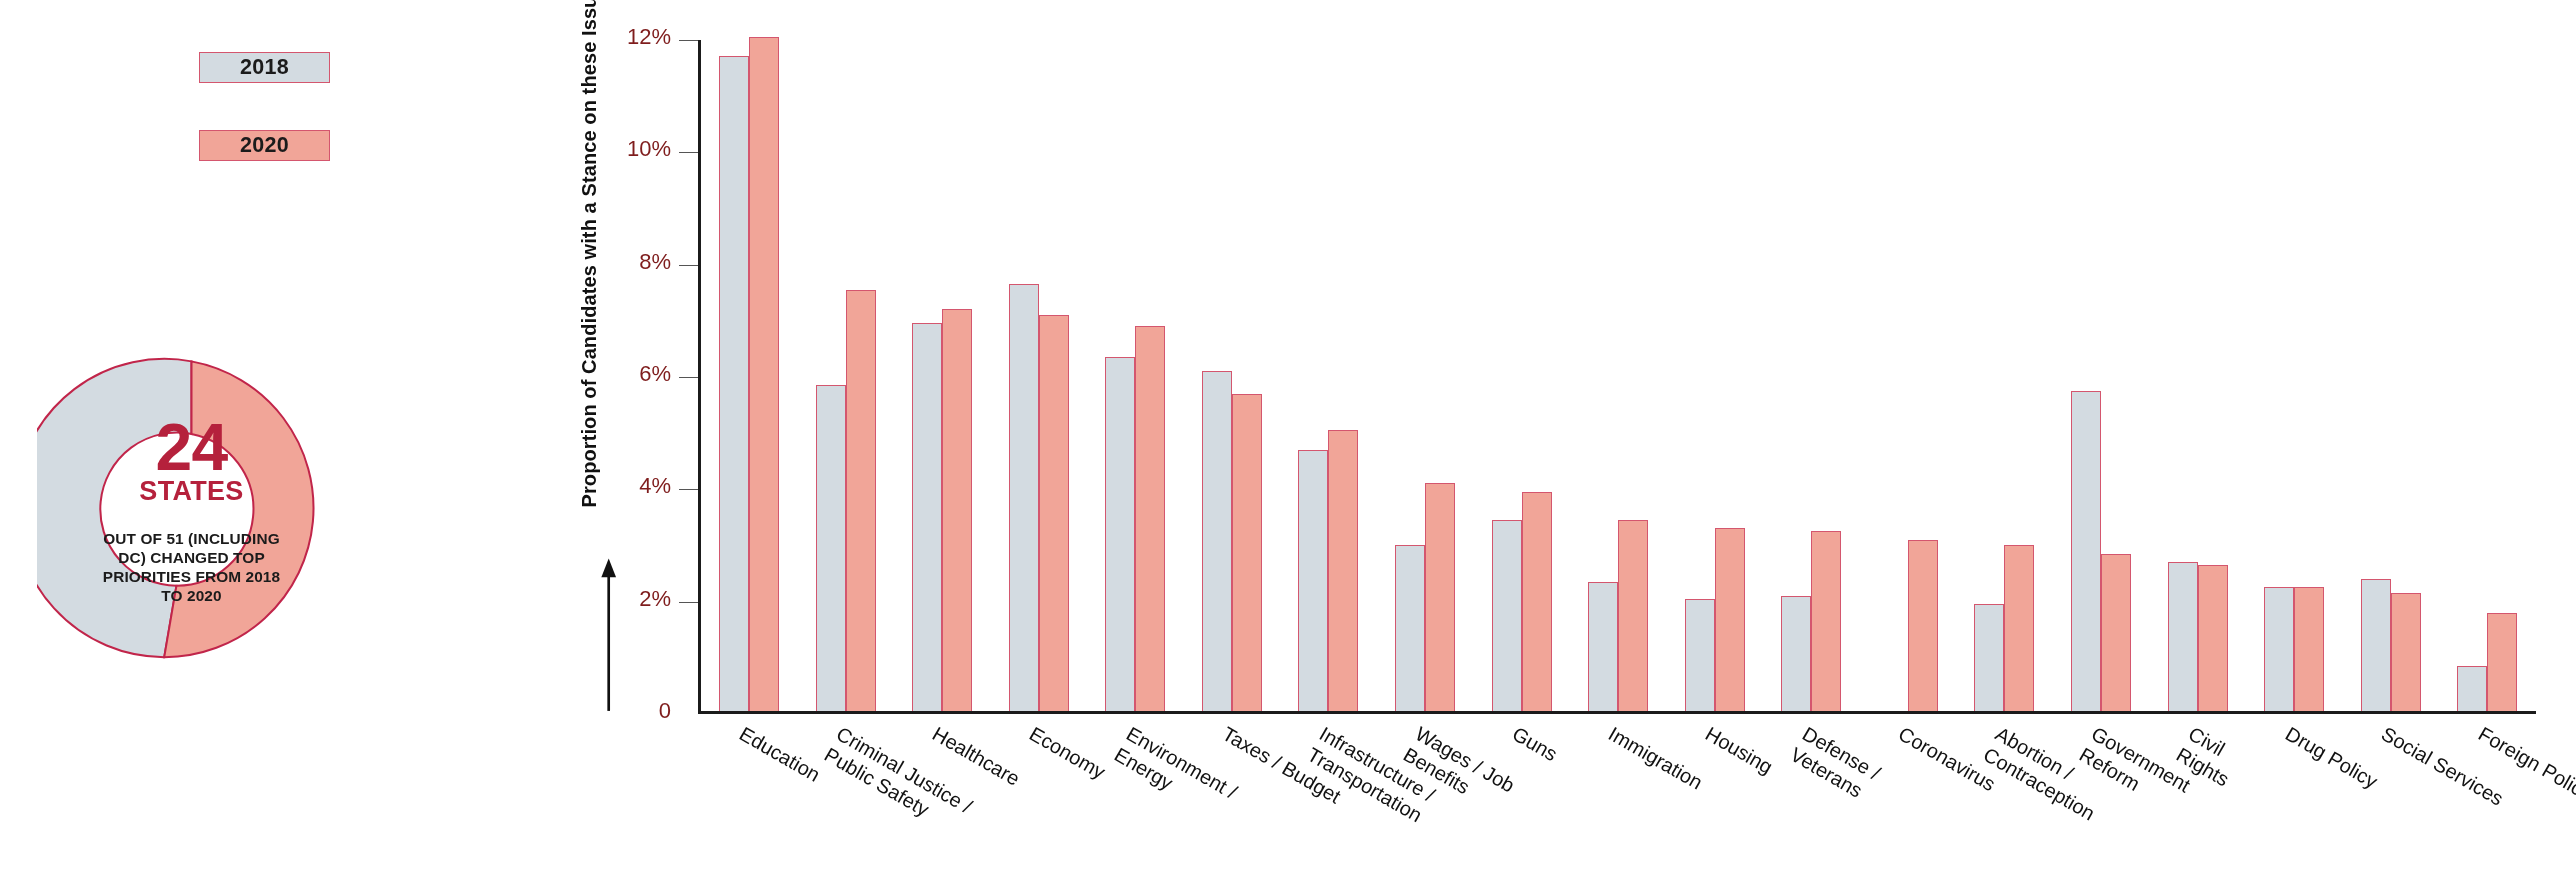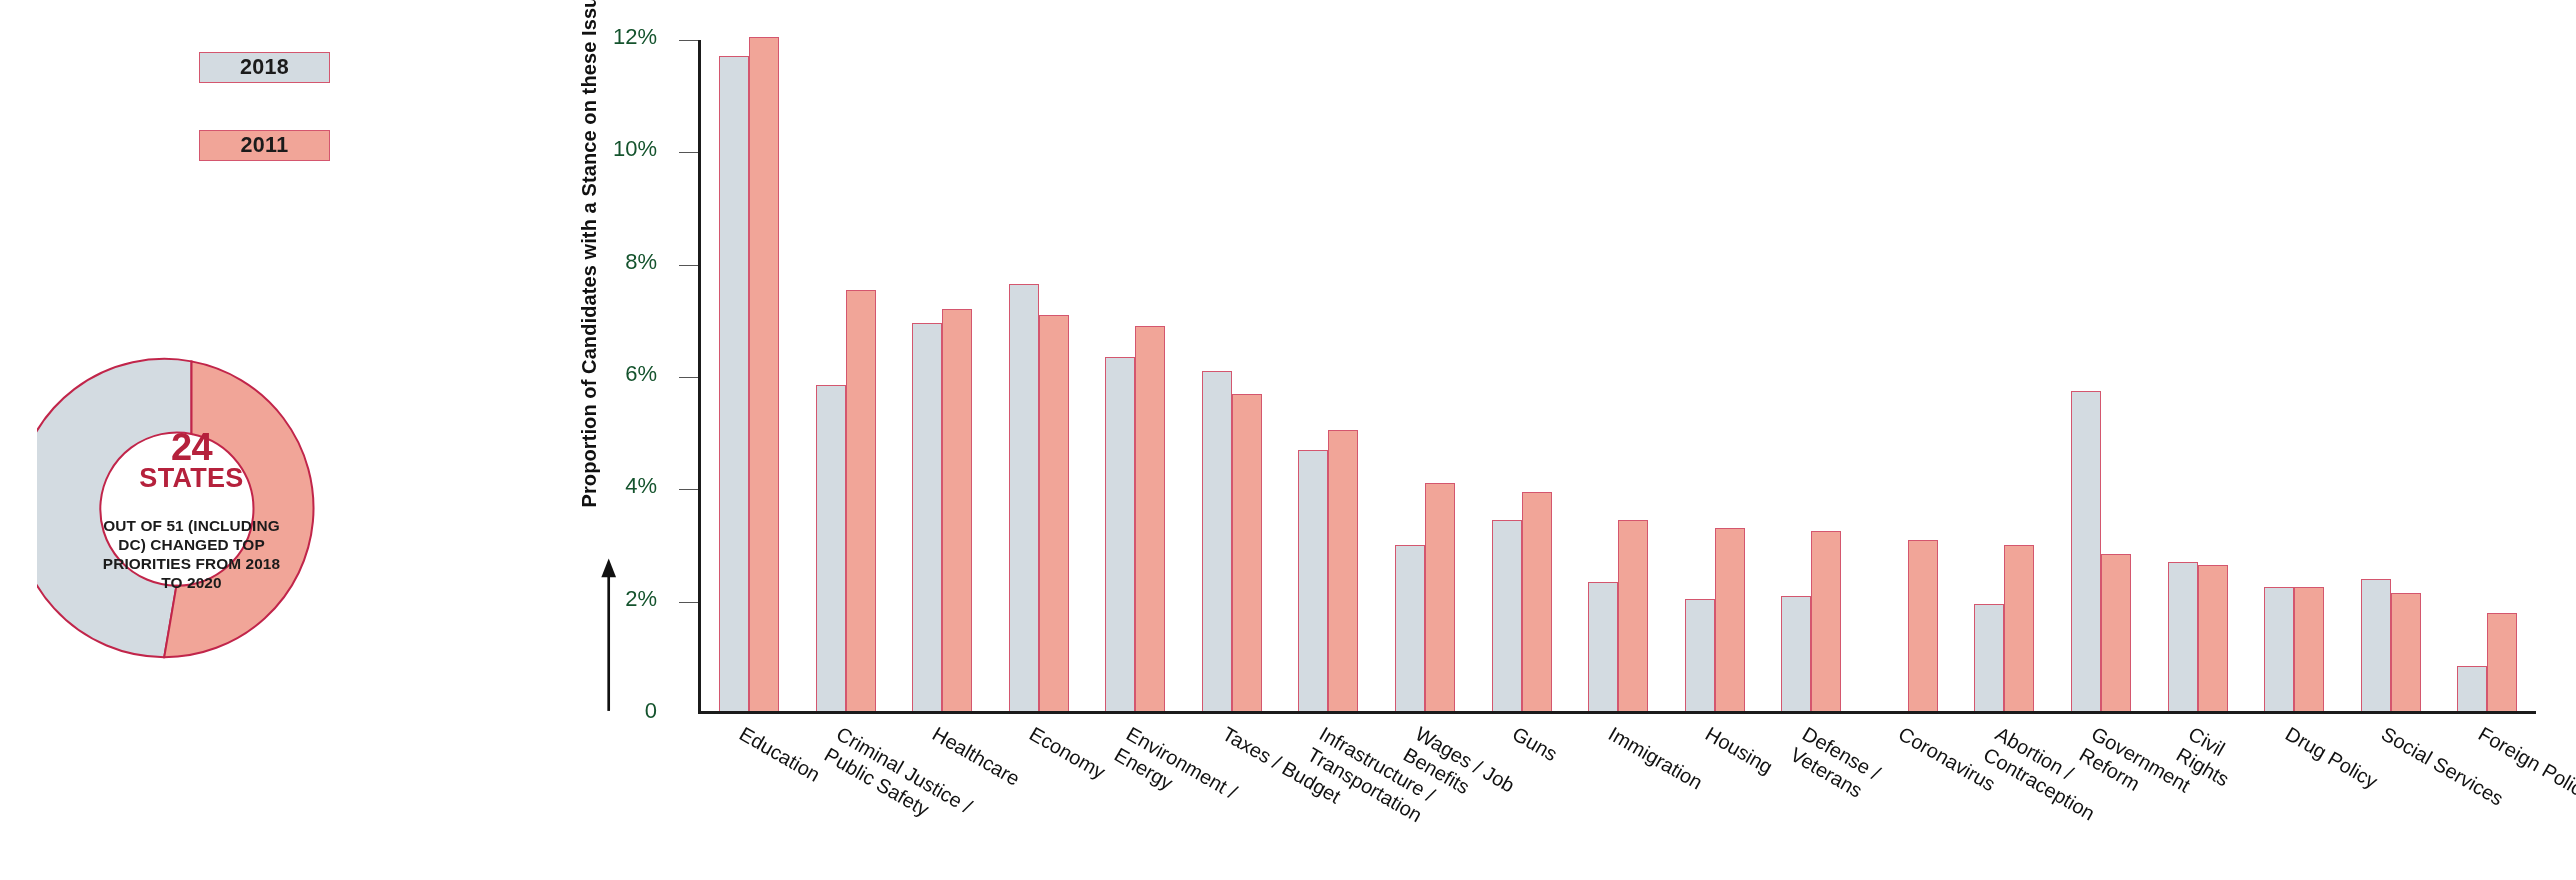--- a/index.html
+++ b/index.html
@@ -61,21 +61,21 @@
   #donut-center {
     position: absolute;
     left: 50%;
     top: 50%;
     transform: translate(-50%, -50%);
     width: 201px;
     text-align: center;
     pointer-events: none;
   }
   #donut-number {
-    font-size: 38px;
+    font-size: 66px;
     font-weight: 800;
     color: #b5213c;
     line-height: 0.92;
     letter-spacing: -0.7px;
     text-align: center;
   }
   #donut-unit {
     font-size: 27px;
     font-weight: 800;
     color: #b5213c;
@@ -132,24 +132,24 @@
   }
 
   .tick-row {
     position: absolute;
     left: -114px;
     width: 114px;
     height: 0;
   }
   .tick-label {
     position: absolute;
-    right: 41px;
+    right: 27px;
     top: -16px;
     font-size: 22px;
-    color: #14532d;
+    color: #7f1d1d;
     font-weight: 400;
     text-align: left;
     white-space: nowrap;
   }
   .tick-mark {
     position: absolute;
     right: 0;
     top: 0;
     width: 19px;
     height: 1.3px;
@@ -229,21 +229,21 @@
 </head>
 <body>
 
 <div id="left-panel">
 
   <div id="legend">
     <div class="legend-swatch year-2018">
       <span>2018</span>
     </div>
     <div class="legend-swatch year-2020">
-      <span>2011</span>
+      <span>2020</span>
     </div>
   </div>
 
   <div id="donut-wrap">
     <svg id="donut-svg" width="309" height="309" viewBox="0 0 460 460">
 
       <path id="slice-unchanged" fill="#d3dbe1" stroke="#c1254a" stroke-width="3" d="M 230 8 A 222 222 0 1 0 189.4 448.3 L 207.6 341.9 A 114 114 0 1 1 230 116 Z"></path>
 
       <path id="slice-changed" fill="#f1a598" stroke="#c1254a" stroke-width="3" d="M 230 8 A 222 222 0 0 1 189.4 448.3 L 207.6 341.9 A 114 114 0 0 0 230 116 Z"></path>
     </svg>

